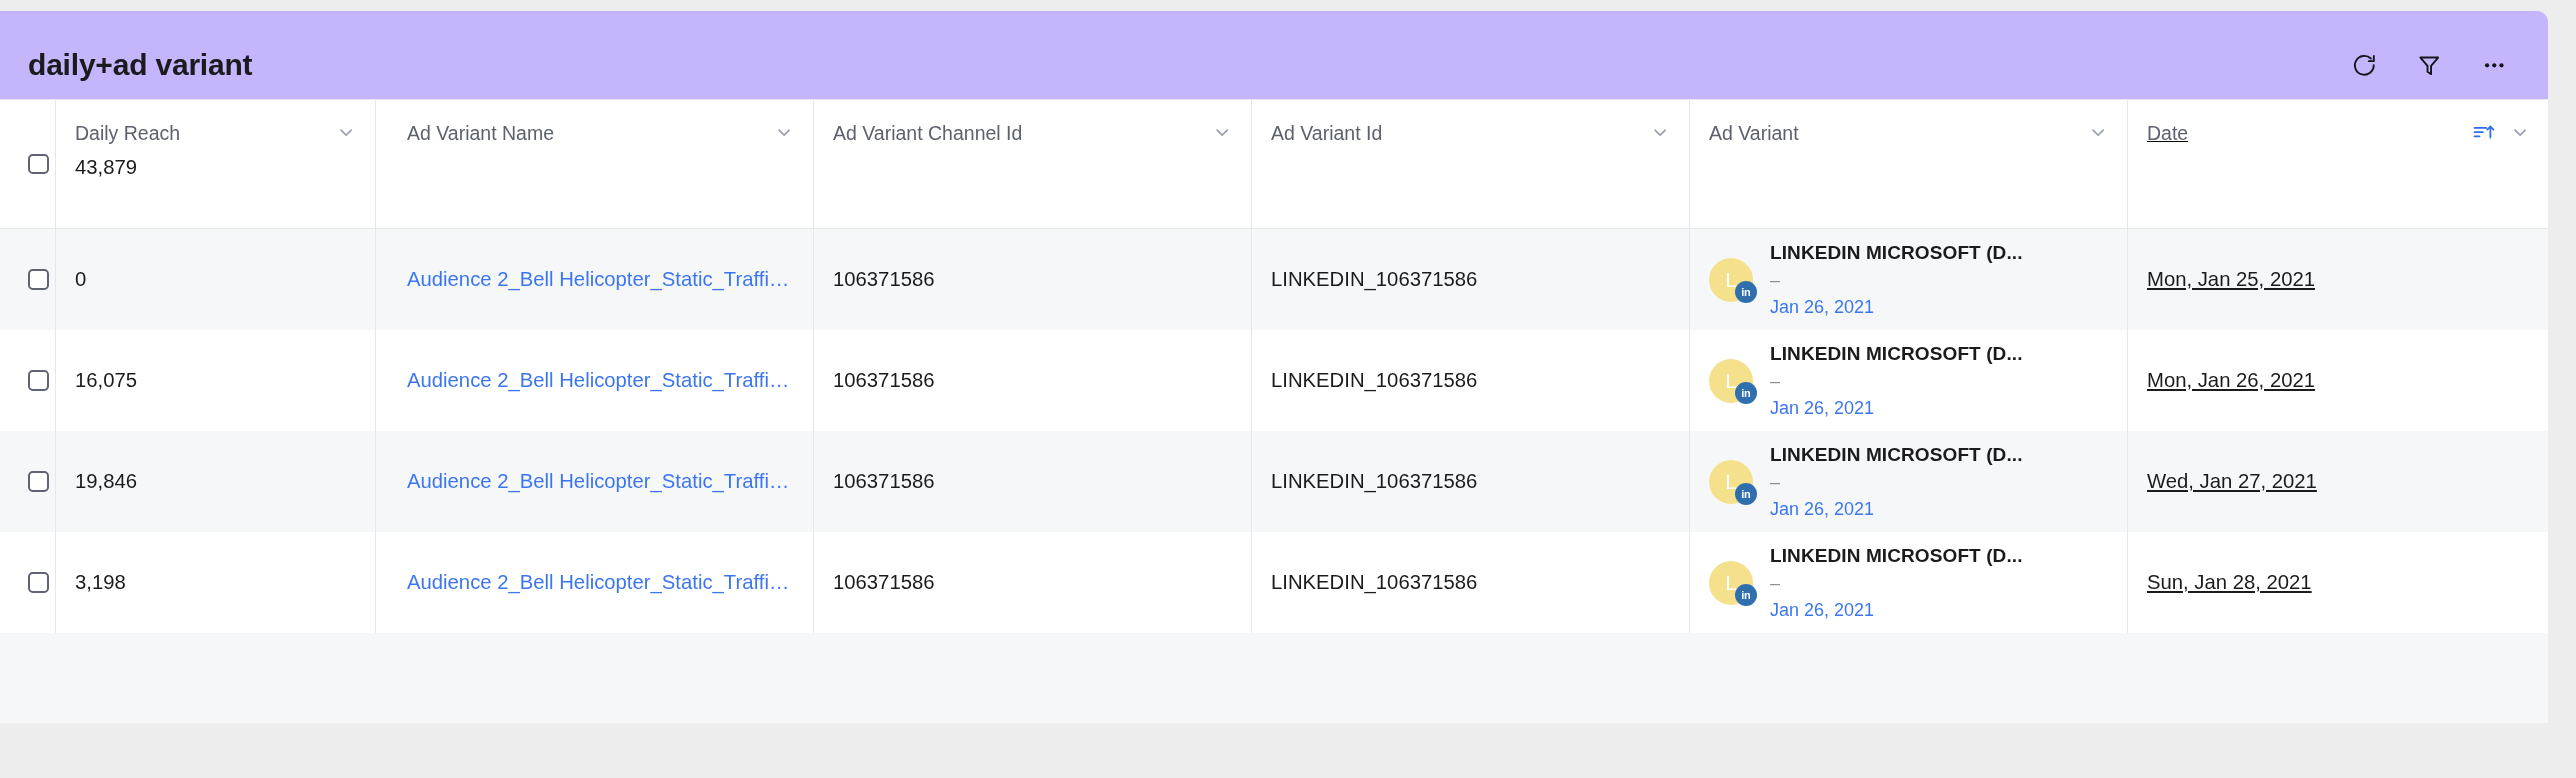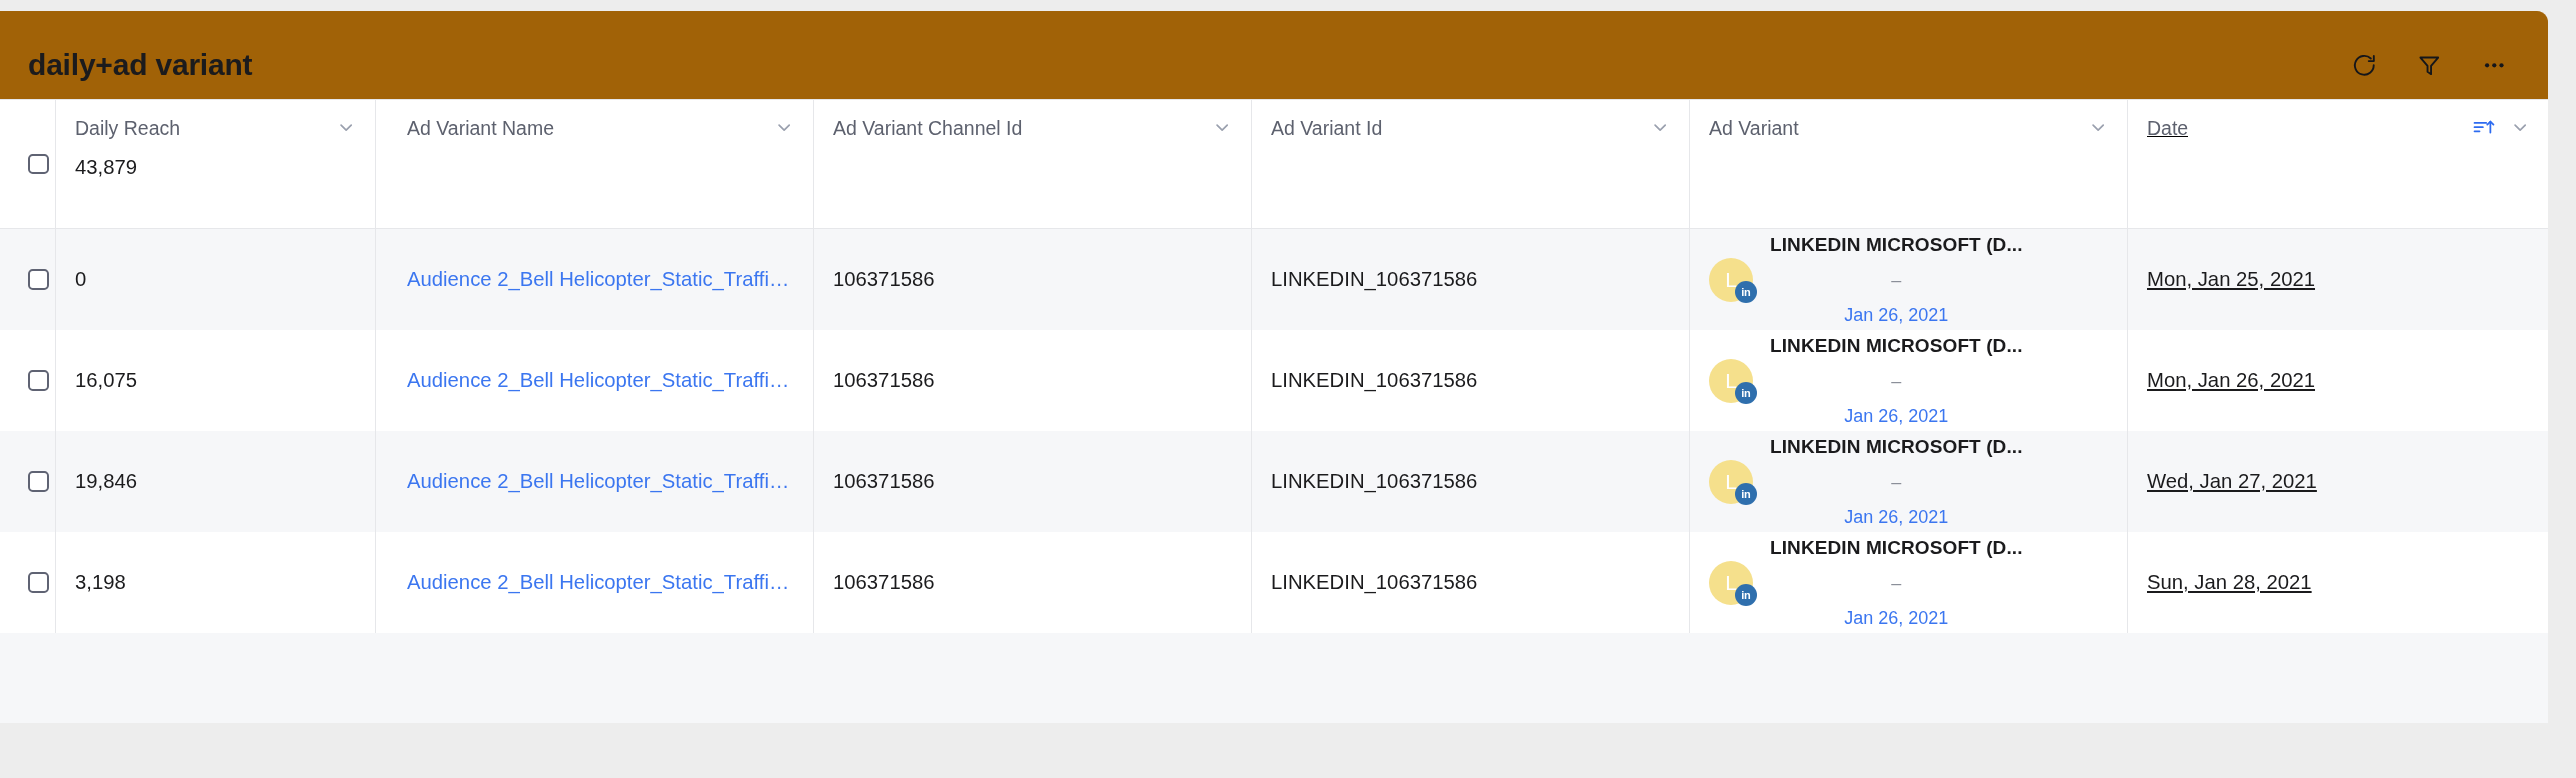--- a/index.html
+++ b/index.html
@@ -29,21 +29,21 @@
     border-top-right-radius: 11px;
     border-bottom-right-radius: 0;
     height: 712px;
     overflow: hidden;
   }
 
   
   .toolbar {
     position: relative;
     height: 88px;
-    background: #a16207;
+    background: #c4b5fd;
   }
   .page-title {
     position: absolute;
     left: 28px;
     top: 39px;
     font-size: 30px;
     font-weight: 700;
     color: #1b1b1d;
     letter-spacing: -0.2px;
     line-height: 1;
@@ -118,21 +118,21 @@
   .col.c-variant { width: 438px; min-width: 438px; }
   .col.c-date    { width: 422px; min-width: 422px; text-decoration: underline; }
 
   
   .head-cell {
     display: block;
     padding-top: 17px;
   }
   .head-label-line {
     display: flex;
-    align-items: flex-start;
+    align-items: flex-end;
     justify-content: space-between;
     height: 28px;
   }
   .head-label {
     font-size: 19.5px;
     color: #5d616e;
     font-weight: 400;
     white-space: nowrap;
     overflow: hidden;
     text-overflow: ellipsis;
@@ -227,22 +227,21 @@
     font-size: 11px;
     font-weight: 700;
     letter-spacing: -0.2px;
     line-height: 1;
   }
   .variant-text {
     display: flex;
     flex-direction: column;
     justify-content: center;
     min-width: 0;
-    gap: 15px;
-    align-items: center;
+    gap: 7px;
   }
   .variant-title {
     font-size: 19px;
     font-weight: 700;
     color: #1b1b1d;
     letter-spacing: 0.1px;
     white-space: nowrap;
     overflow: hidden;
     text-overflow: ellipsis;
   }

